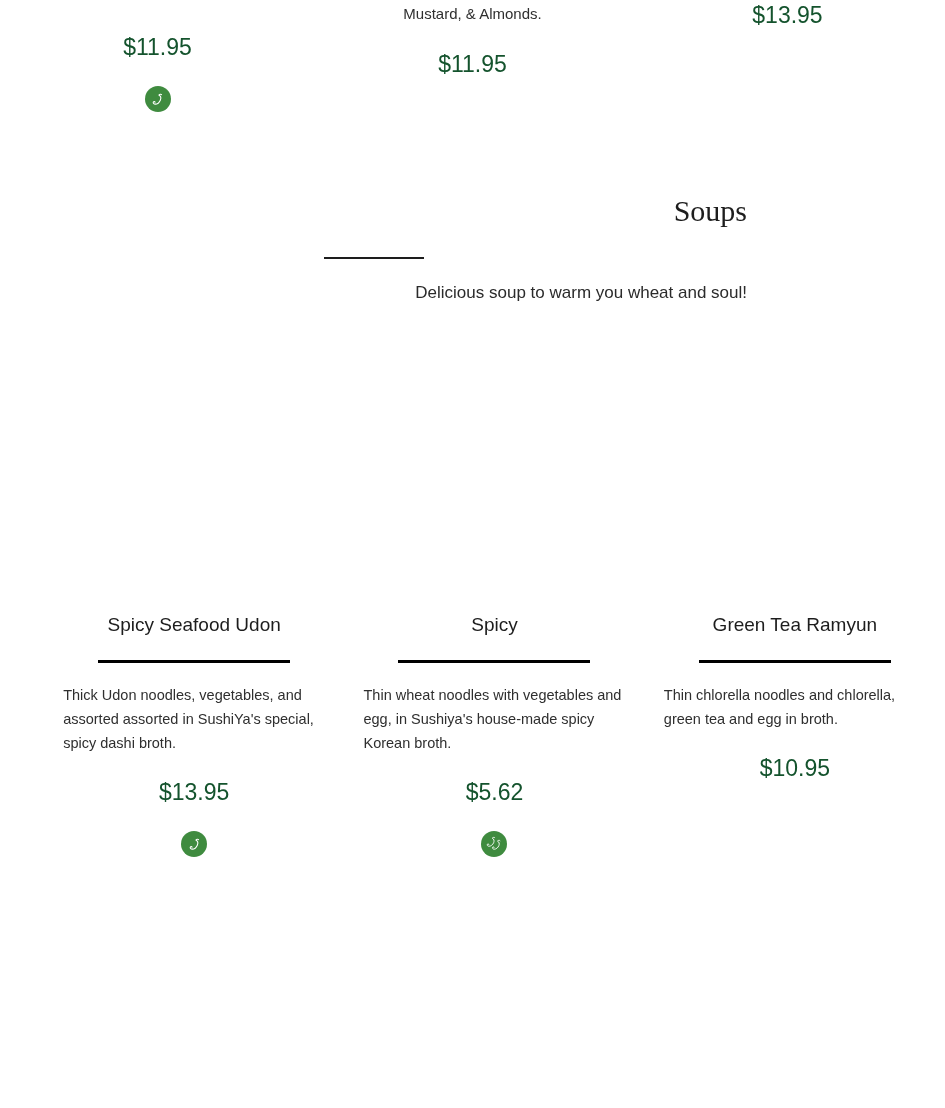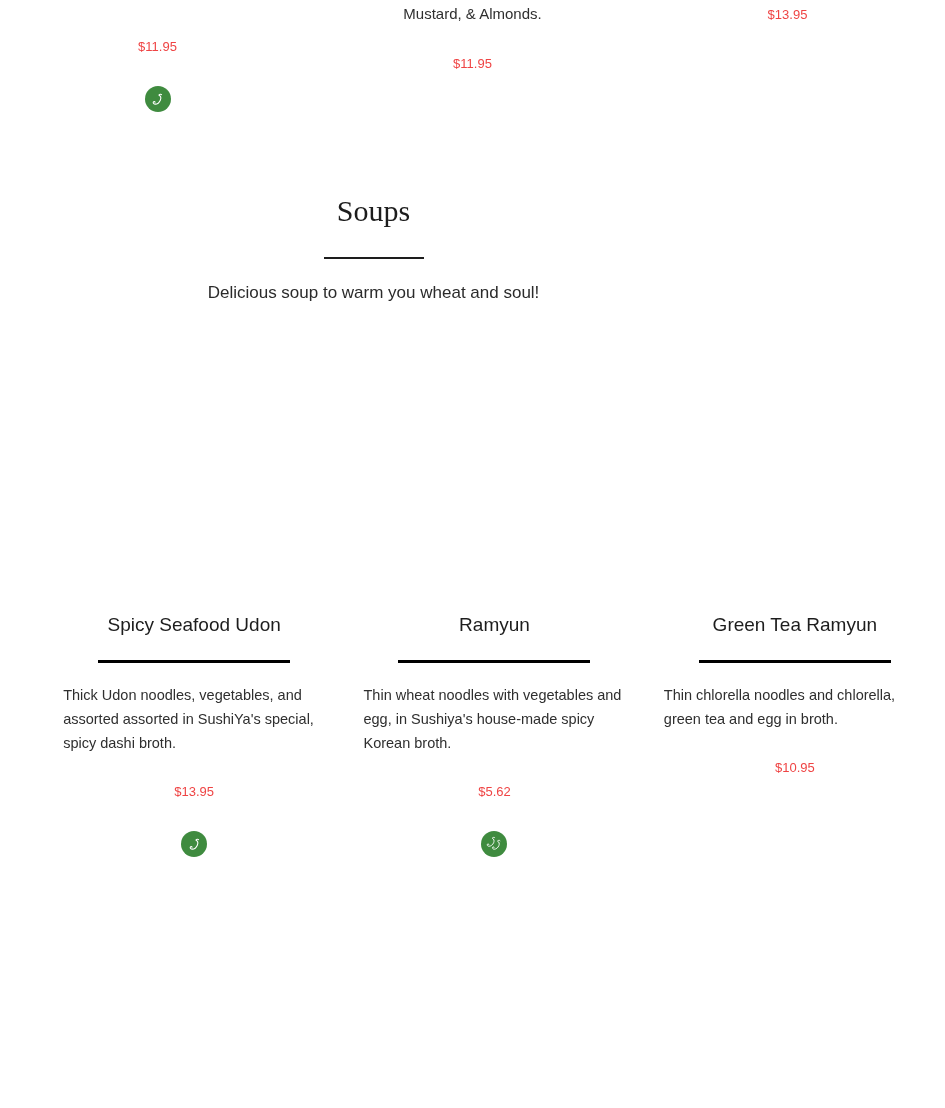--- a/index.html
+++ b/index.html
@@ -47,43 +47,43 @@
     height: 10px;
     width: 120px;
     overflow: hidden;
     opacity: 0.02;
     font-size: 15px;
     color: #2f2f2f;
     white-space: nowrap;
   }
 
   .price {
-    font-size: 13px;
+    font-size: 23px;
     line-height: 22px;
-    color: #ef4444;
+    color: #14532d;
   }
 
   
   .badge {
     width: 26px;
     height: 26px;
     border-radius: 50%;
     background: #3f8b3f;
     display: flex;
     align-items: center;
     justify-content: center;
   }
   .badge svg { display: block; }
 
   
   .section {
     position: absolute;
     left: 0;
     width: 747px;
-    text-align: center;
+    text-align: right;
   }
   .section-title {
     font-family: "Liberation Serif", serif;
     font-size: 30px;
     font-weight: 400;
     color: #1d1d1d;
     line-height: 36px;
   }
   .section-rule {
     width: 100px;
@@ -179,21 +179,21 @@
         <div class="badge">
           <svg width="15" height="15" viewBox="0 0 24 24" fill="none" stroke="#ffffff" stroke-width="1.7" stroke-linecap="round" stroke-linejoin="round">
             <path d="M14.5 4.6c1.1-1.3 3-1.5 4-0.4"></path>
             <path d="M14.6 5.2c2.6 1.3 3.3 4.6 1.9 7.9-1.5 3.6-5 6.3-8.2 6.3-1.9 0-3.2-1.1-3.2-2.6 0-1 .7-1.6 1.6-1.6.8 0 1.3.5 1.3 1.1"></path>
           </svg>
         </div>
       </div>
     </div>
 
     <div class="col">
-      <div class="item-title">Ramyun</div>
+      <div class="item-title">Spicy</div>
       <div class="item-rule"></div>
       <div class="item-desc">Thin wheat noodles with vegetables and egg, in Sushiya's house-made spicy Korean broth.</div>
       <div class="price item-price">$5.62</div>
       <div class="item-badge-wrap">
         <div class="badge">
           <svg width="17" height="17" viewBox="0 0 26 26" fill="none" stroke="#ffffff" stroke-width="1.6" stroke-linecap="round" stroke-linejoin="round">
             <g transform="translate(-2.5,-1) scale(0.86)">
               <path d="M14.5 4.6c1.1-1.3 3-1.5 4-0.4"></path>
               <path d="M14.6 5.2c2.6 1.3 3.3 4.6 1.9 7.9-1.5 3.6-5 6.3-8.2 6.3-1.9 0-3.2-1.1-3.2-2.6 0-1 .7-1.6 1.6-1.6.8 0 1.3.5 1.3 1.1"></path>
             </g>

